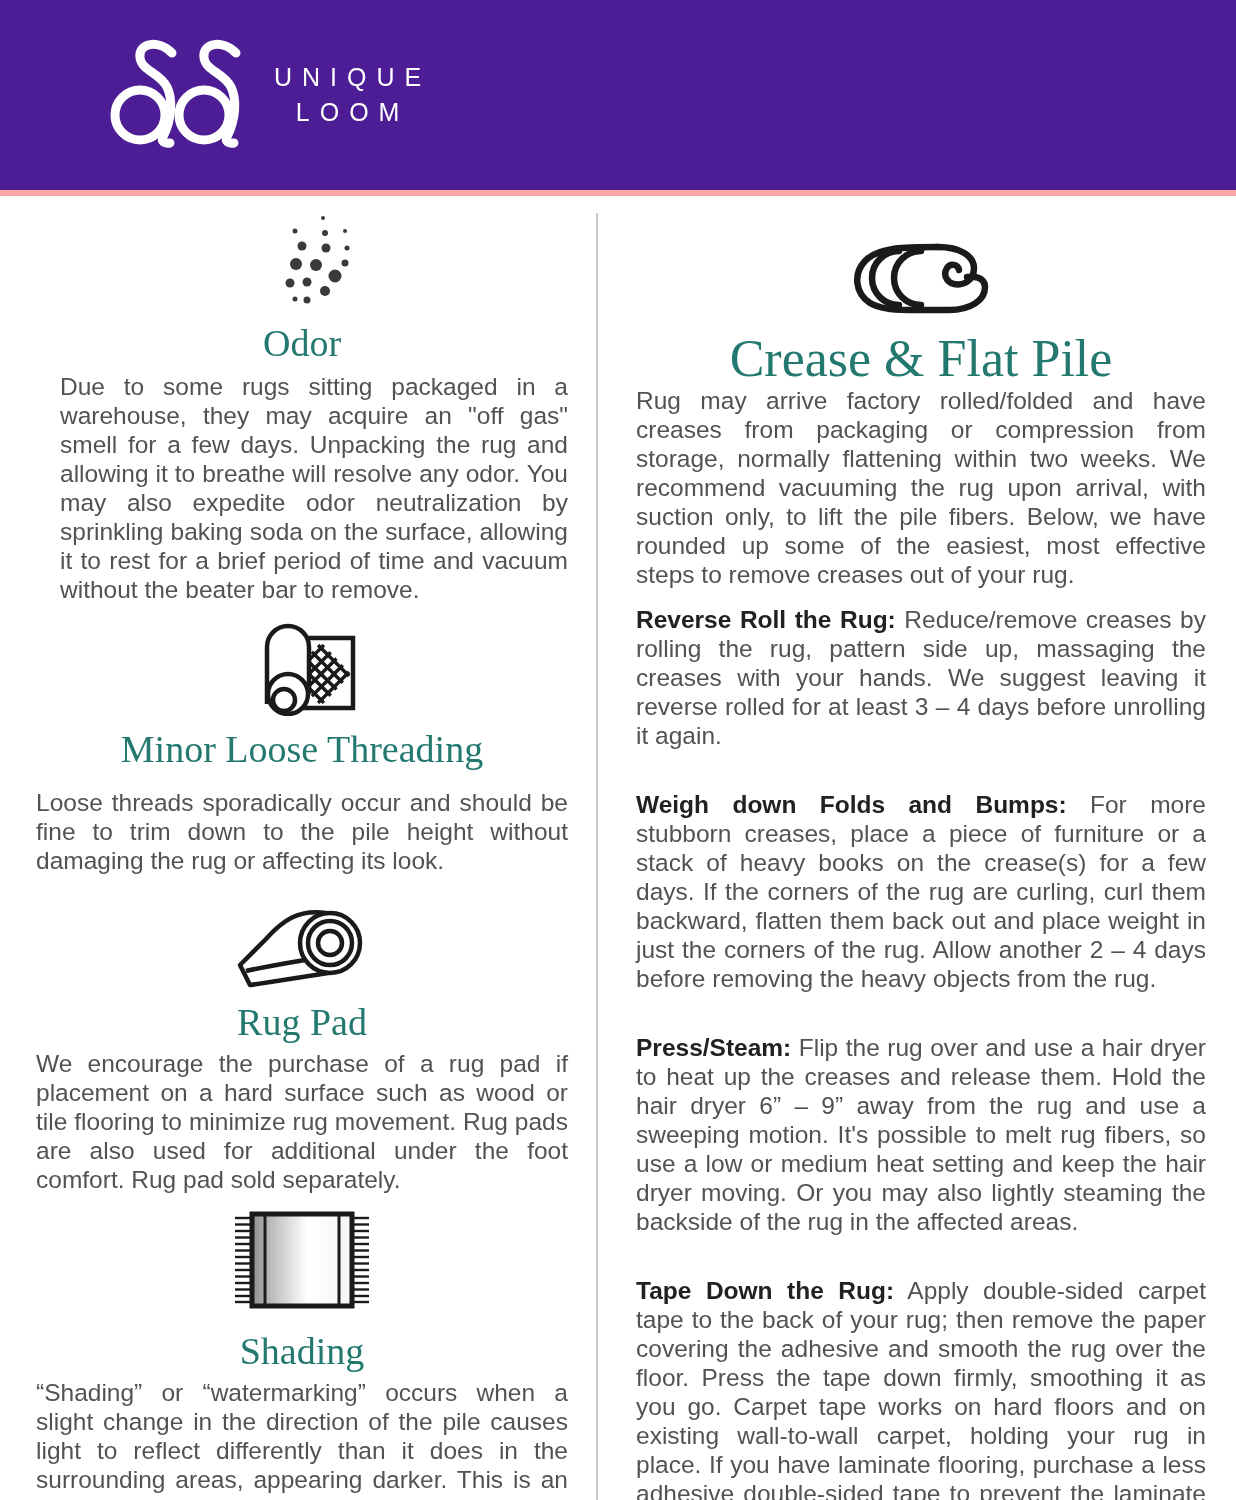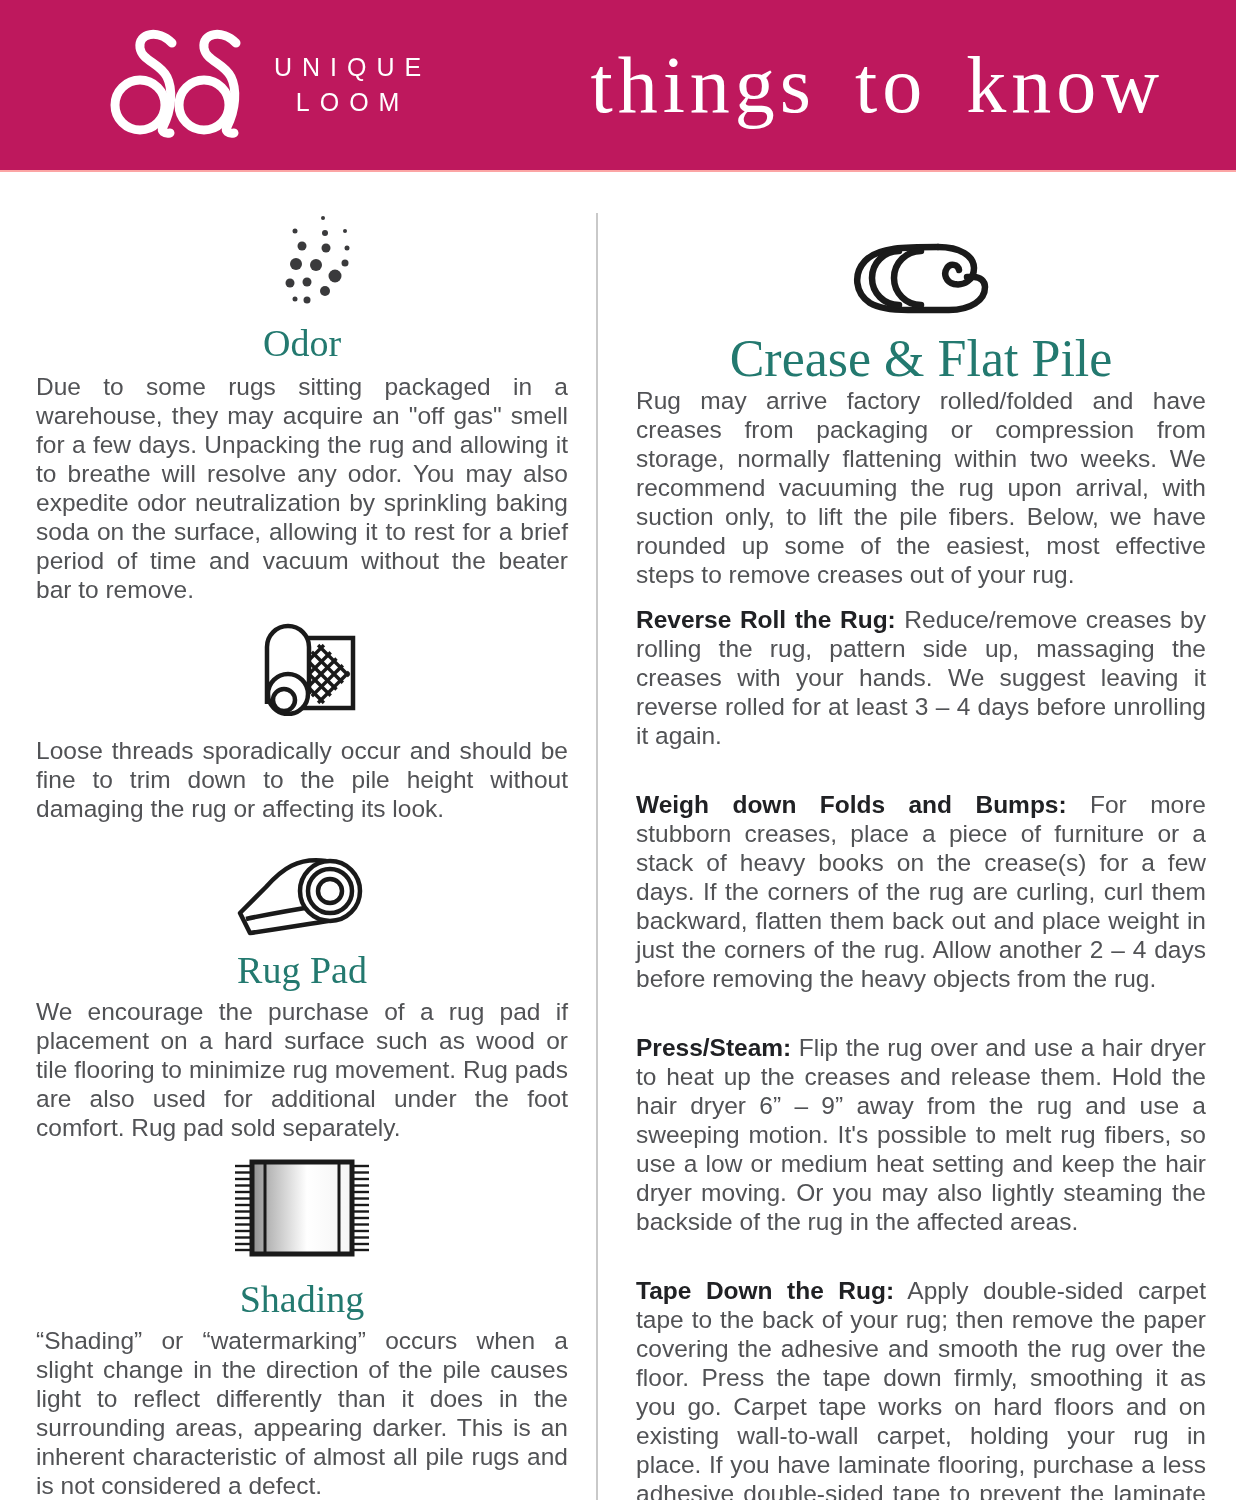--- a/index.html
+++ b/index.html
@@ -5,24 +5,24 @@
   html,body{margin:0;padding:0;background:#ffffff;}
   .page{
     position:relative;
     width:1236px;height:1500px;
     background:#ffffff;
     font-family:"Liberation Sans","DejaVu Sans",sans-serif;
     overflow:hidden;
   }
   
   .header{
-    position:absolute;left:0;top:0;width:1236px;height:172px;
-    background:#be185d;
+    position:absolute;left:0;top:0;width:1236px;height:196px;
+    background:#4c1d95;
     display:flex;align-items:center;
-    border-bottom:2px solid #fca5a5;
+    border-bottom:6px solid #fca5a5;
     box-sizing:border-box;
   }
   .logo-mark{margin-left:104px;flex:0 0 auto;}
   .brand-text{
     margin-left:20px;color:#ffffff;
     font-size:25px;letter-spacing:10px;line-height:35px;
     text-align:center;font-weight:400;
   }
   .header-title{
     margin-left:auto;margin-right:72px;
@@ -48,21 +48,21 @@
   .body-text{
     color:#515255;font-size:24.5px;line-height:29px;
     text-align:justify;margin:0;
   }
   .body-text strong, .tip strong{
     color:#202124;font-weight:bold;
   }
   
   .s-odor .icon-wrap{padding-top:30px;}
   .s-odor .section-heading{margin-top:10px;}
-  .s-odor .body-text{margin-top:6px;}
+  .s-odor .body-text{margin-top:6px;margin-left:24px;}
   .s-thread .icon-wrap{padding-top:10px;}
   .s-thread .section-heading{margin-top:6px;}
   .s-thread .body-text{margin-top:16px;}
   .s-pad .icon-wrap{padding-top:24px;}
   .s-pad .section-heading{margin-top:0px;}
   .s-pad .body-text{margin-top:4px;}
   .s-shade .icon-wrap{padding-top:16px;}
   .s-shade .section-heading{margin-top:14px;}
   .s-shade .body-text{margin-top:4px;}
   
@@ -85,21 +85,20 @@
           <path d="M 68 16 C 54 2 34 6 36 21 C 38 34 56 36 63 50 C 69 62 68 82 59 100 C 57 104 60 107 66 106"></path>
           <circle cx="100" cy="78" r="25"></circle>
           <path d="M 132 16 C 118 2 98 6 100 21 C 102 34 120 36 127 50 C 133 62 132 82 123 100 C 121 104 124 107 130 106"></path>
         </g>
       </svg>
     </span>
     <div class="brand-text">
       <div>UNIQUE</div>
       <div>LOOM</div>
     </div>
-    <div class="header-title">things to know</div>
   </div>
 
   <div class="divider"></div>
 
   <div class="col col-left">
 
     <div class="section s-odor">
       <div class="icon-wrap">
         <svg width="105" height="96" viewBox="0 0 105 96" fill="none">
           <g fill="#3a3a3c">
@@ -149,20 +148,21 @@
             <line x1="44" y1="84" x2="104" y2="24"></line>
             <line x1="37" y1="77" x2="97" y2="17"></line>
           </g>
           <g stroke="#1a1a1a" fill="#ffffff">
             <path d="M 26 90 L 26 33 A 21 21 0 0 1 68 33 L 68 80" stroke-width="4.5"></path>
             <circle cx="47" cy="80" r="20" stroke-width="4.5"></circle>
             <circle cx="43" cy="86" r="11" stroke-width="4.5"></circle>
           </g>
         </svg>
       </div>
+      <h2 class="section-heading">Minor Loose Threading</h2>
       <p class="body-text">Loose threads sporadically occur and should be fine to trim down to the pile height without damaging the rug or affecting its look.</p>
     </div>
 
     <div class="section s-pad">
       <div class="icon-wrap">
         <svg width="140" height="96" viewBox="0 0 140 96" fill="none">
           <g stroke="#1a1a1a" stroke-width="4.5" fill="#ffffff" stroke-linejoin="round">
             <path d="M 94 14 C 66 10 50 22 34 40 L 8 66 L 18 86 C 46 82 70 78 96 74 L 96 40 Z"></path>
             <path d="M 14 72 C 42 66 66 62 92 58" fill="none"></path>
             <circle cx="98" cy="44" r="30"></circle>

